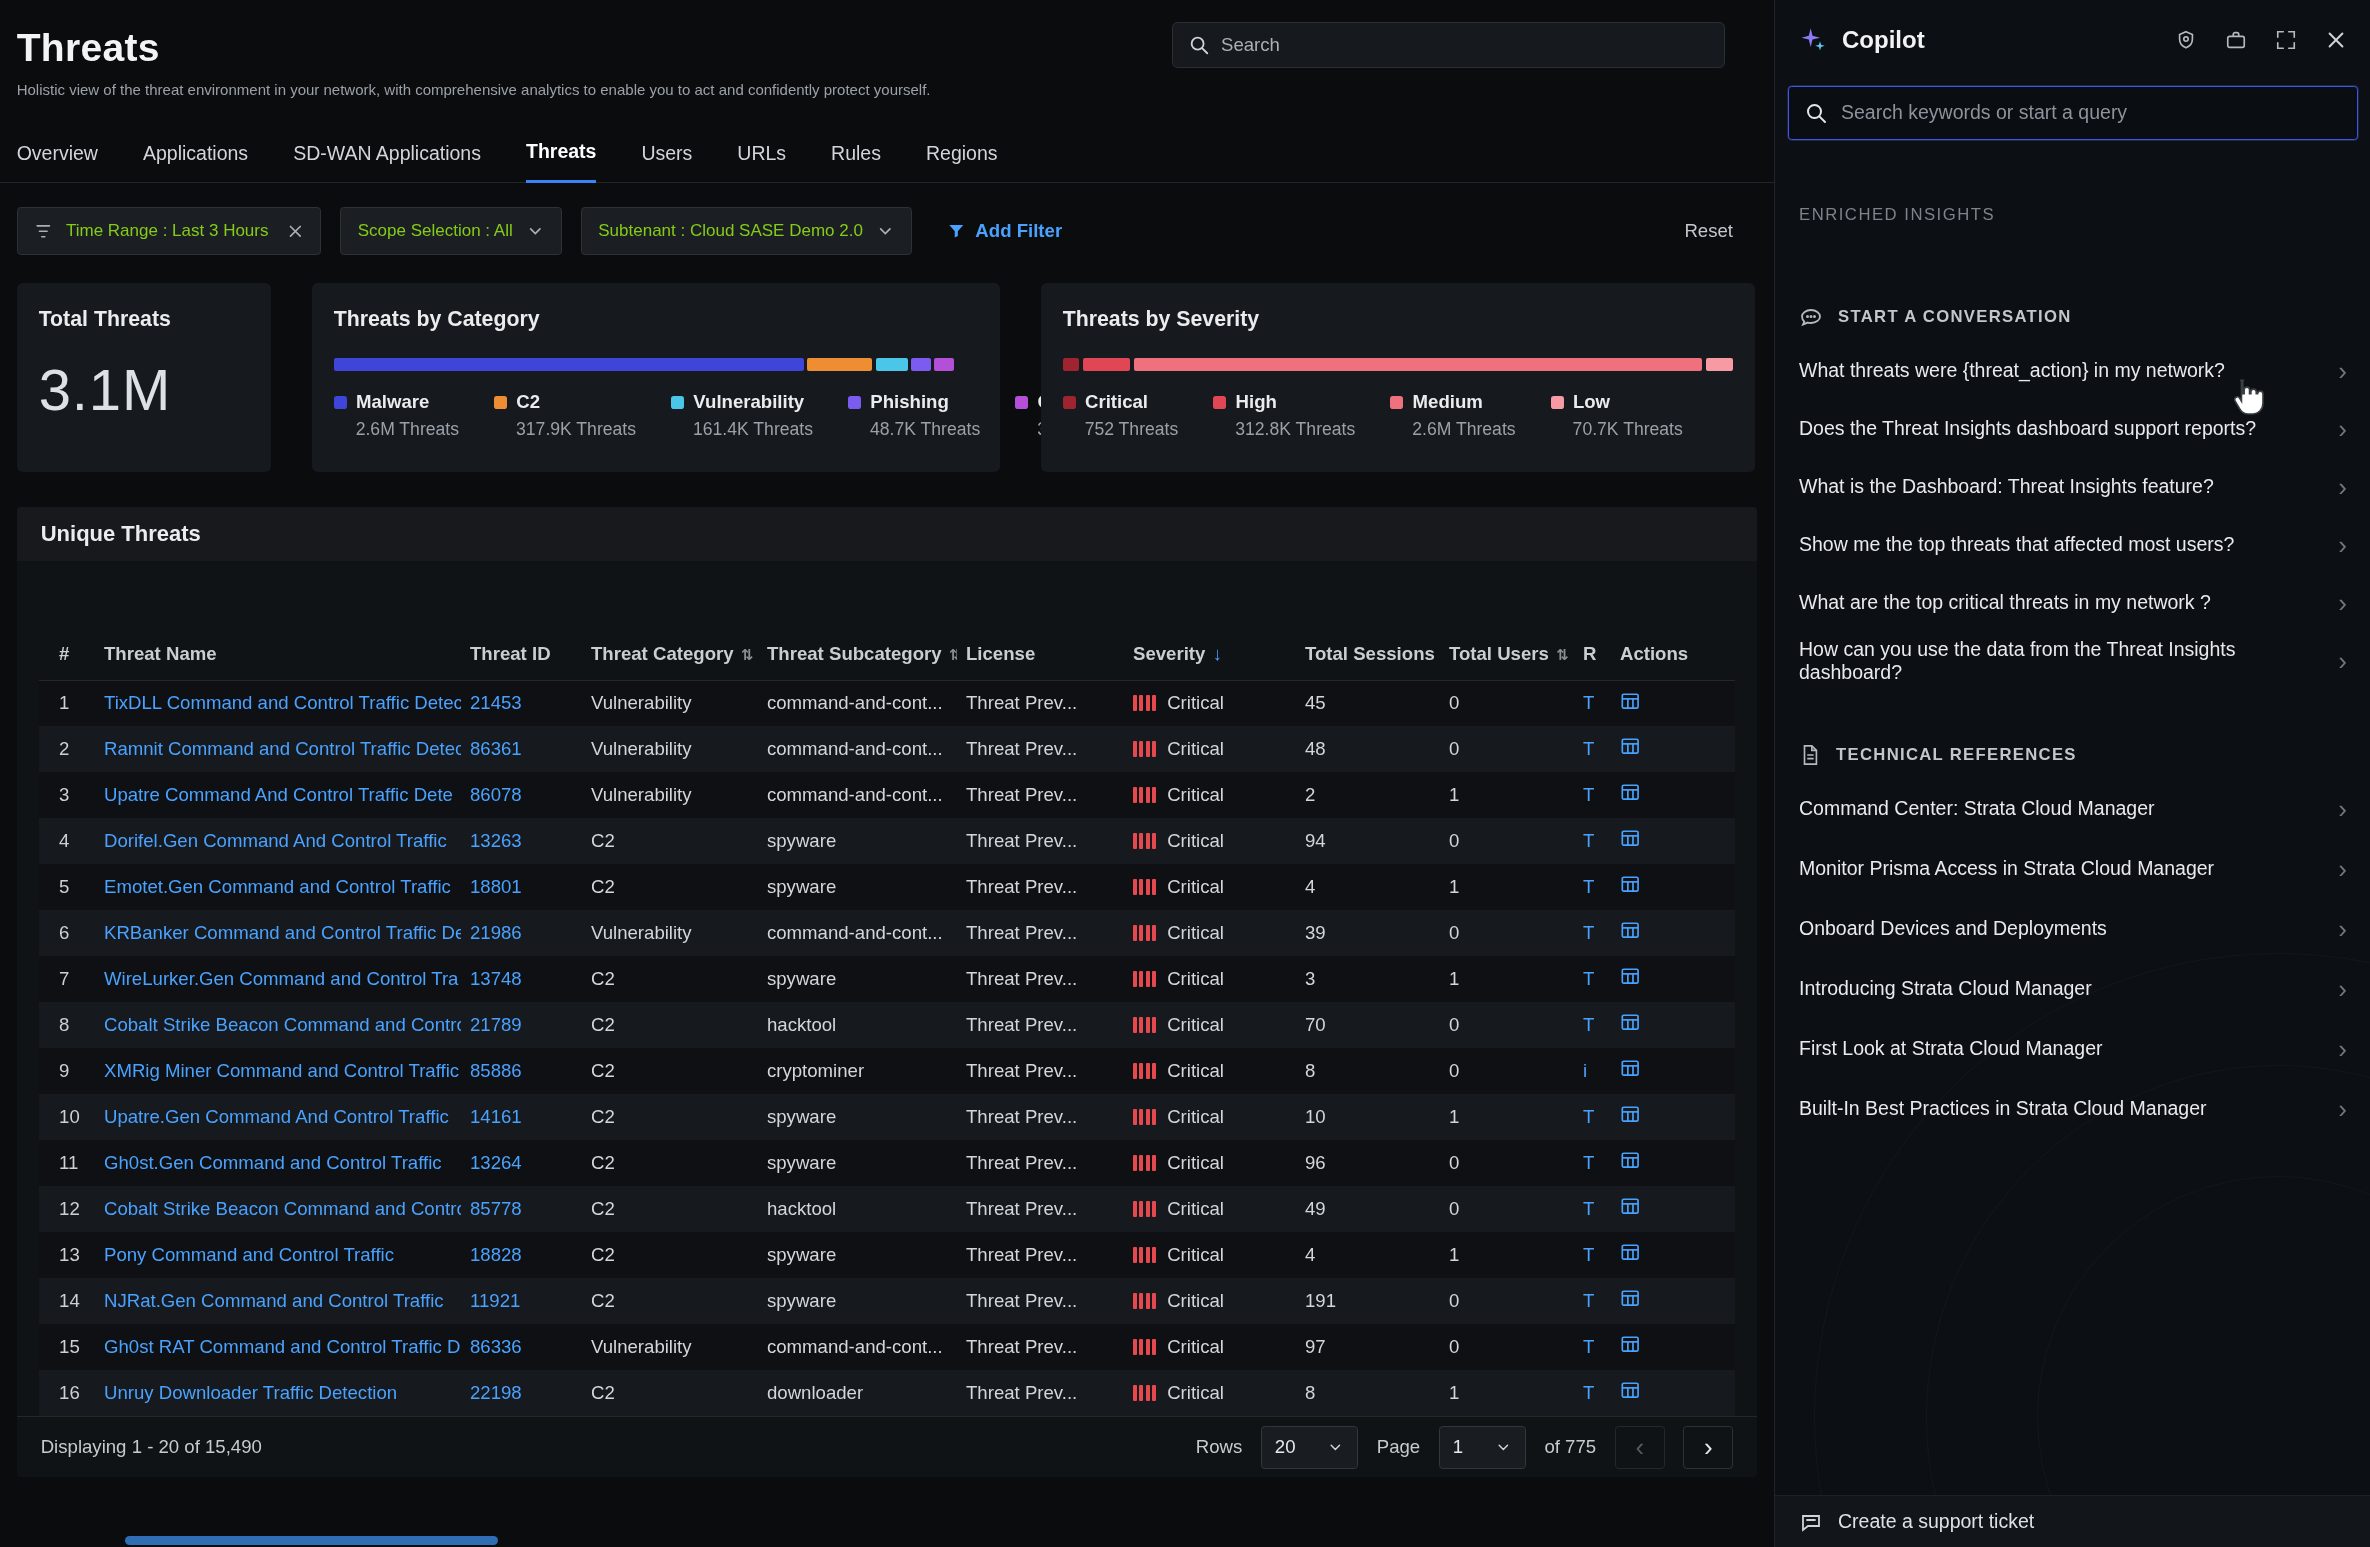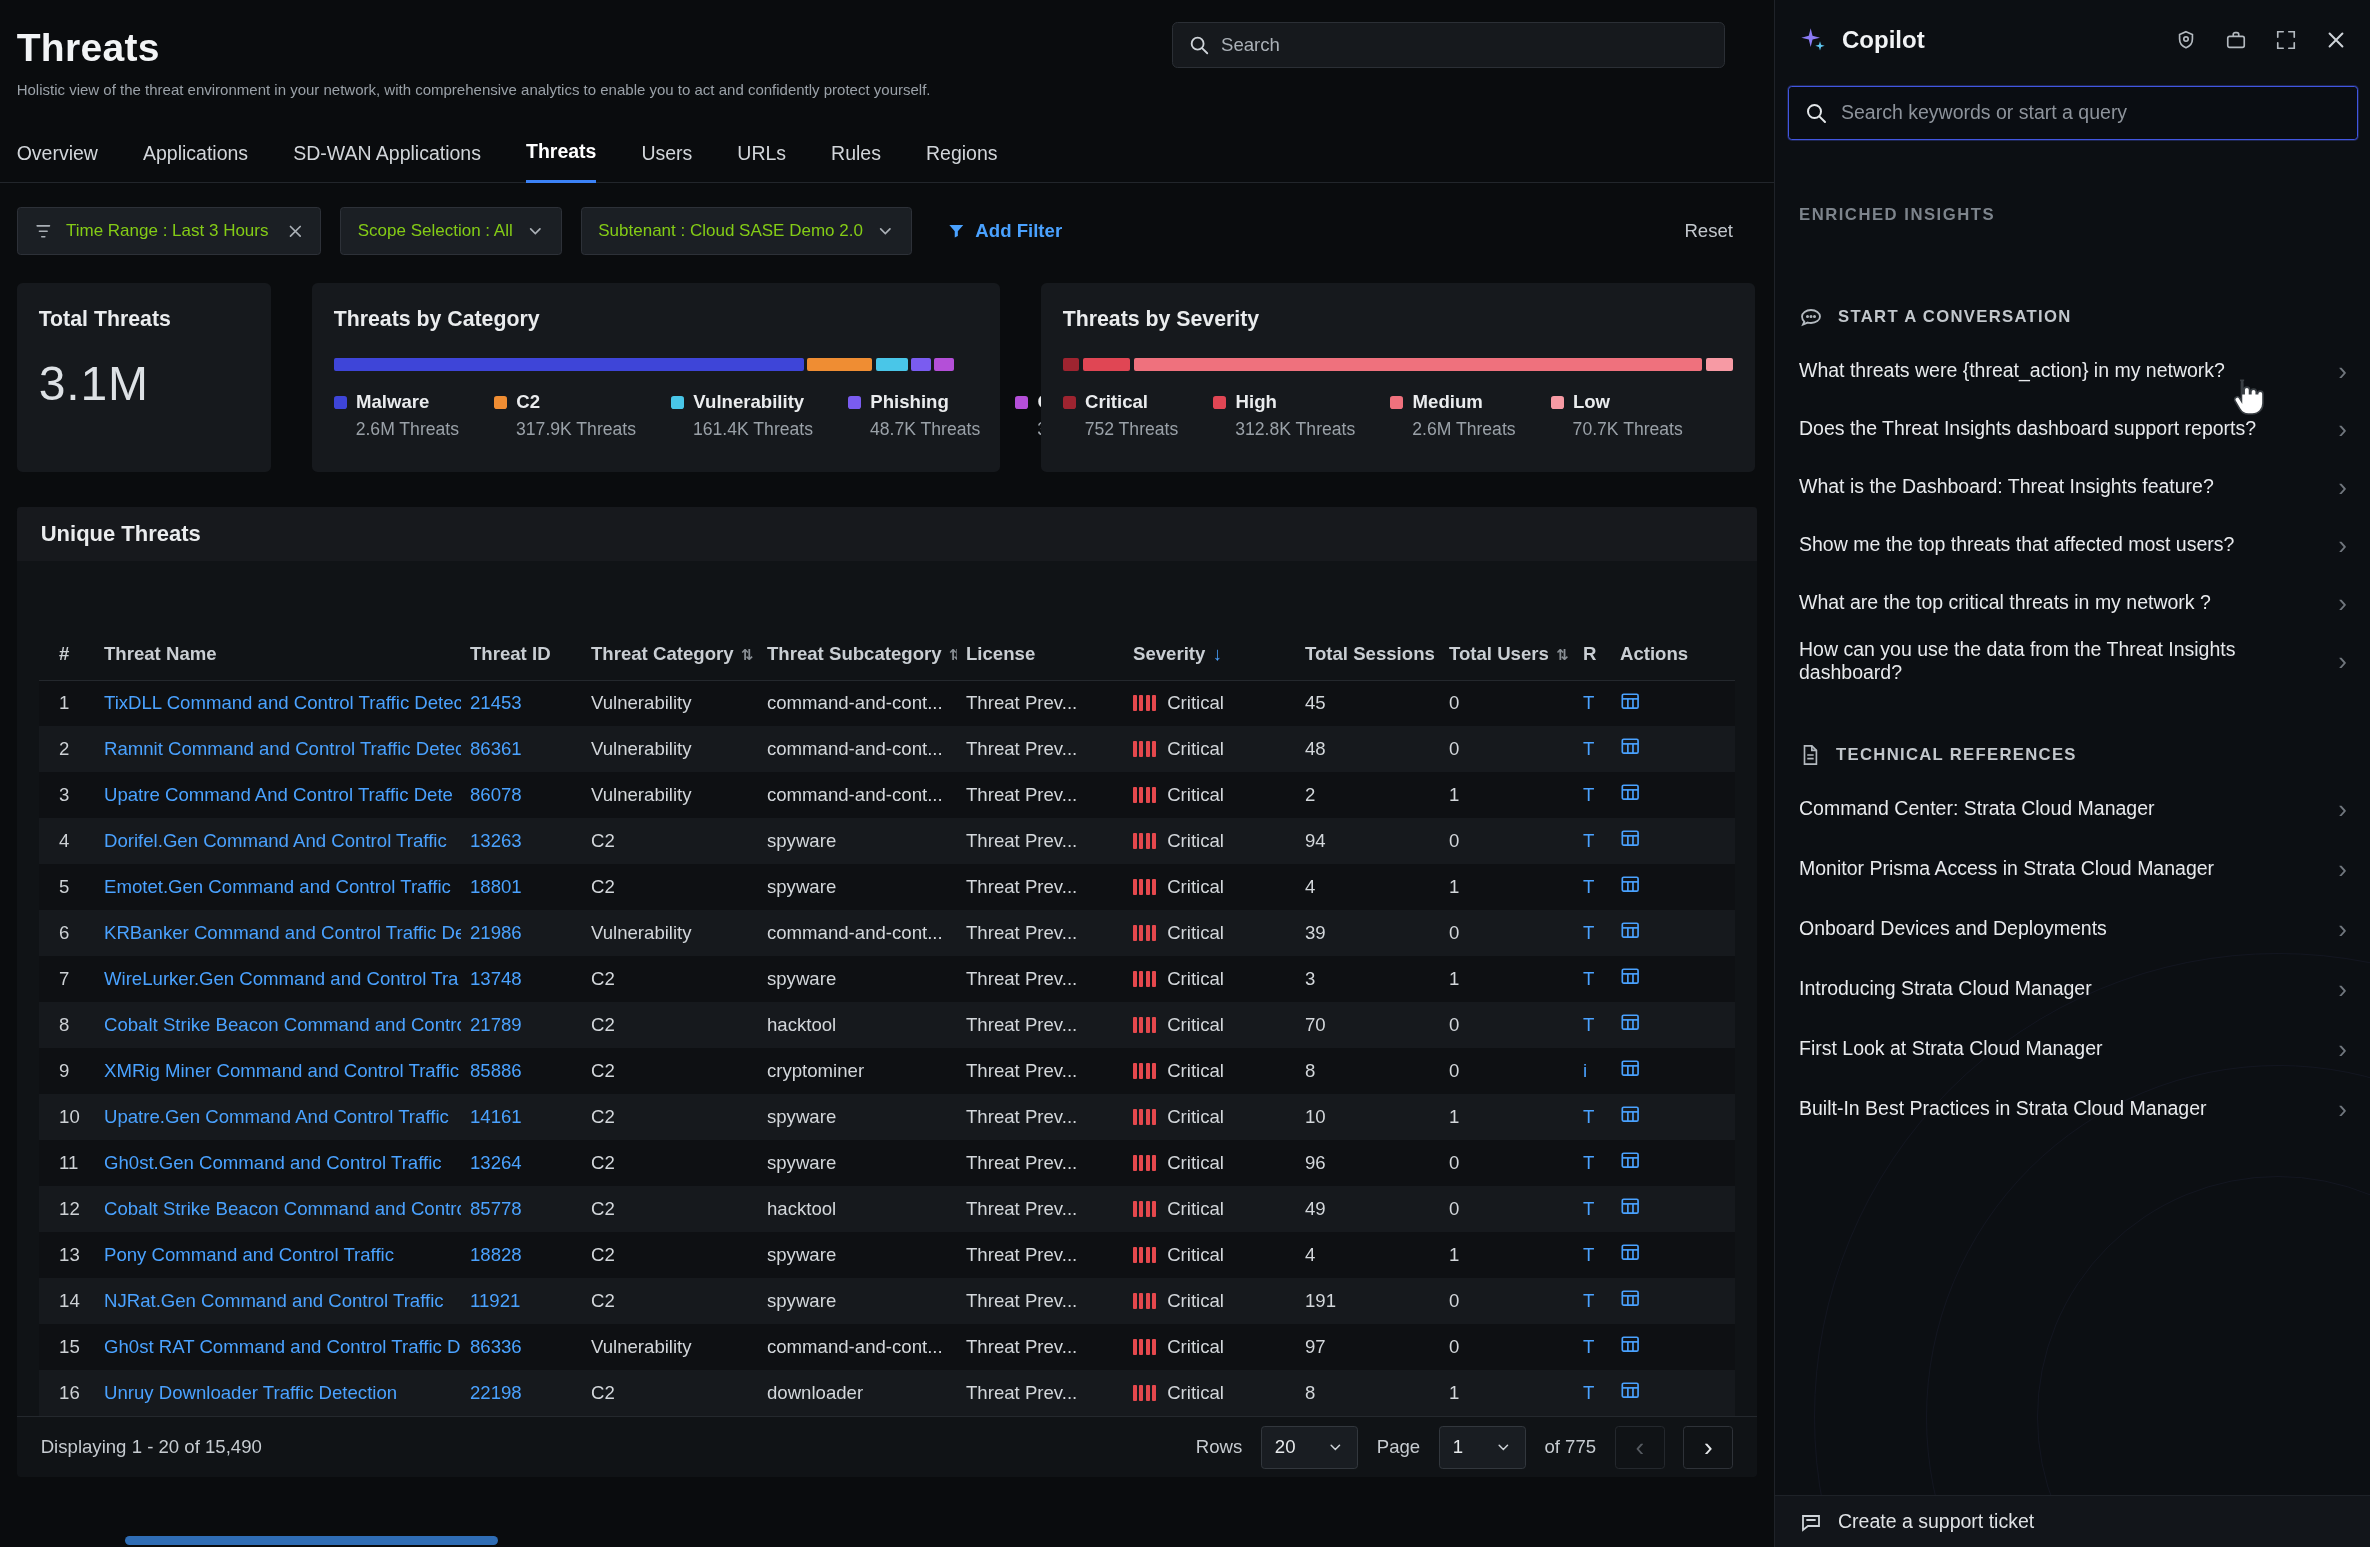--- a/index.html
+++ b/index.html
@@ -47,21 +47,21 @@
   .chip .chip-label { font-size:17px; font-weight:400; color:#84cc16; white-space:nowrap; }
   .chip .x { margin-left:5.6px; }
   .add-filter { display:flex; align-items:center; gap:9.3px; margin-left:16.7px; color:#4aa2ff; font-size:18.6px; font-weight:700; cursor:pointer; }
   .reset { margin-left:auto; color:#c3c8cd; font-size:18.6px; cursor:pointer; }
 
   
   .cards { display:flex; gap:41px; padding:0 16.7px; margin-top:28px; }
   .card { background:#16191d; border-radius:5.6px; padding:24px 22px; }
   .card-title { font-size:21.3px; font-weight:600; color:#eaecee; }
   .card-total { width:254px; height:189px; }
-  .big-value { margin-top:24px; font-size:48px; font-weight:300; color:#dde1e5; letter-spacing:0.9px; }
+  .big-value { margin-top:24px; font-size:58px; font-weight:300; color:#dde1e5; letter-spacing:0.9px; }
   .card-cat { width:688px; height:189px; }
   .card-sev { width:714px; height:189px; }
   .stack-bar { display:flex; gap:3.7px; height:13px; margin-top:26px; }
   .stack-bar .seg { height:100%; border-radius:1.9px; }
   .legend { display:flex; gap:35px; margin-top:20.4px; }
   .legend-item { white-space:nowrap; }
   .legend-top { display:flex; align-items:center; gap:9.3px; font-size:18.6px; font-weight:700; color:#eaecee; }
   .swatch { width:13px; height:13px; border-radius:2.8px; flex:none; }
   .legend-count { margin-top:5.6px; font-size:17.6px; color:#9aa1a8; padding-left:22px; }
 
@@ -124,21 +124,21 @@
   .cp-icons > span { cursor:pointer; }
 
   .cp-search {
     margin:5.6px 13px 0; height:54px; border:1.9px solid #4156e0; border-radius:3.7px;
     background:#0a0d12; display:flex; align-items:center; gap:13px; padding:0 15px;
     box-shadow:0 0 0 0.9px rgba(80,100,255,.25);
   }
   .cp-search input::placeholder { color:#8d939b; }
   .cp-search input { font-size:19.5px; }
 
-  .cp-insights { margin:65px 24px 0; font-size:16.7px; font-weight:700; letter-spacing:1.5px; color:#7d848c; }
+  .cp-insights { margin:65px 24px 0; font-size:16.7px; font-weight:400; letter-spacing:1.5px; color:#7d848c; }
   .cp-group-title {
     display:flex; align-items:center; gap:15px; margin:80px 24px 0;
     font-size:16.7px; font-weight:700; letter-spacing:1.3px; color:#c2c7cc;
   }
   .cp-group-title.refs { margin-top:54px; }
   .cp-list { margin-top:13px; position:relative; }
   .cp-item { display:flex; align-items:center; height:58px; padding:0 24px; font-size:19.5px; color:#e8eaed; cursor:pointer; }
   .cp-item .chev { margin-left:auto; color:#70767d; font-size:26px; line-height:1; }
   .cp-list.refs .cp-item { height:60px; }
 

